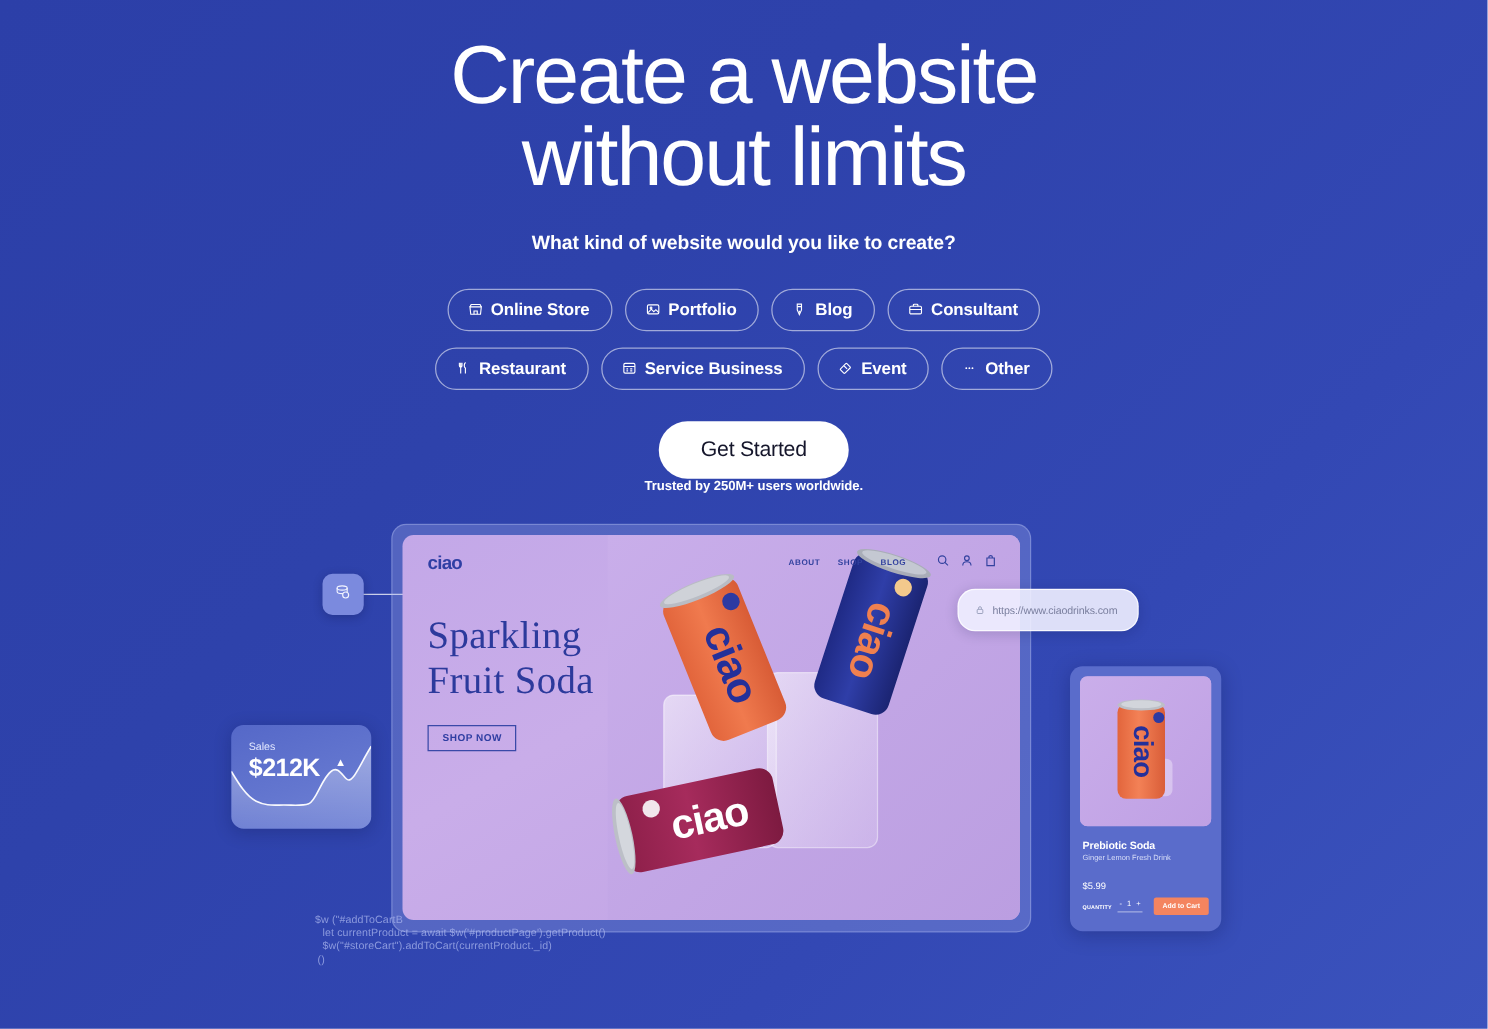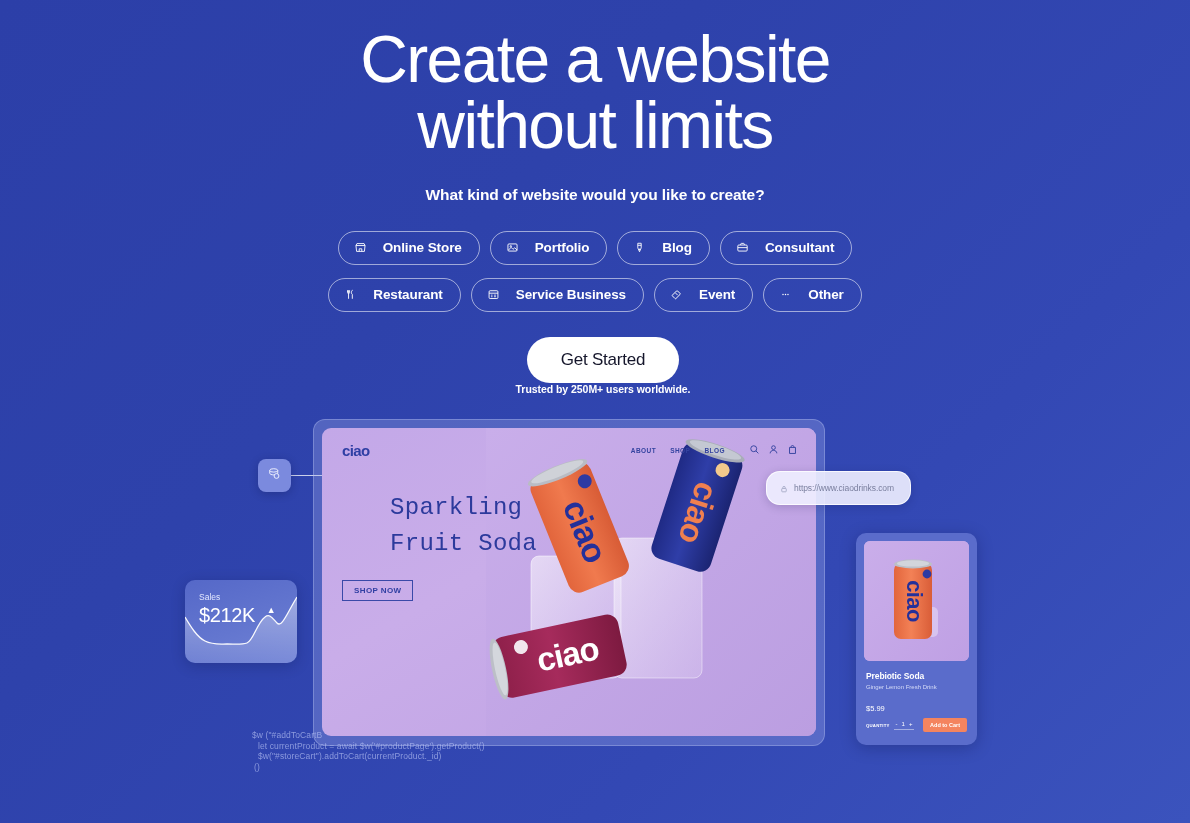--- a/index.html
+++ b/index.html
@@ -36,21 +36,21 @@
   .pill-row {
     display: flex;
     justify-content: center;
     gap: 10px;
     margin-top: 27px;
   }
   .pill-row.row2 { margin-top: 13px; }
   .pill {
     display: flex;
     align-items: center;
-    gap: 16px;
+    gap: 6px;
     border: 1px solid rgba(255,255,255,0.55);
     border-radius: 22px;
     padding: 8px 17px 9px 15px;
     font-size: 13.5px;
     font-weight: 700;
     color: #ffffff;
     background: transparent;
     cursor: pointer;
     white-space: nowrap;
     letter-spacing: -0.1px;
@@ -124,21 +124,21 @@
     background: linear-gradient(160deg, #5568c8 0%, #6376cf 55%, #7183d6 100%);
     overflow: hidden;
     box-shadow: 0 3px 14px rgba(8,12,50,0.22);
   }
   .sales-card .sc-label {
     position: absolute; left: 14px; top: 12px;
     font-size: 8.5px; font-weight: 400; color: #e3e8ff;
   }
   .sales-card .sc-value {
     position: absolute; left: 14px; top: 24px;
-    font-size: 20px; font-weight: 400; color: #ffffff;
+    font-size: 20px; font-weight: 700; color: #ffffff;
     letter-spacing: -0.4px;
     display: flex; align-items: flex-start; gap: 12px;
   }
   .sales-card .sc-arrow { font-size: 9px; line-height: 12px; }
   .sales-card svg.spark { position: absolute; left: 0; bottom: 0; }
 
   
   .browser-frame {
     position: absolute;
     left: 313px; top: 419px;
@@ -170,23 +170,23 @@
   .nav-links { margin-left: auto; display: flex; align-items: center; gap: 14px; }
   .nav-links a {
     font-size: 6.5px; font-weight: 700; color: #33429f;
     letter-spacing: 0.45px; text-decoration: none; cursor: pointer;
   }
   .nav-icons { display: flex; align-items: center; gap: 8px; margin-left: 10px; }
 
   
   .site-hero { position: absolute; left: 20px; top: 62px; width: 230px; }
   .site-hero .h-line {
-    font-family: Liberation Mono, monospace;
-    font-size: 24px; line-height: 36px;
-    color: #2c3a9c; letter-spacing: 0.3px; margin-left: 48px;
+    font-family: Liberation Serif, serif;
+    font-size: 31px; line-height: 36px;
+    color: #2c3a9c; letter-spacing: 0.3px;
   }
   .shop-now {
     margin-top: 18px;
     display: inline-block;
     border: 1px solid #3a49a8;
     color: #2f3ea2;
     font-size: 8px; font-weight: 700; letter-spacing: 0.4px;
     padding: 5px 10px 5px 11px;
     background: transparent; cursor: pointer;
   }

